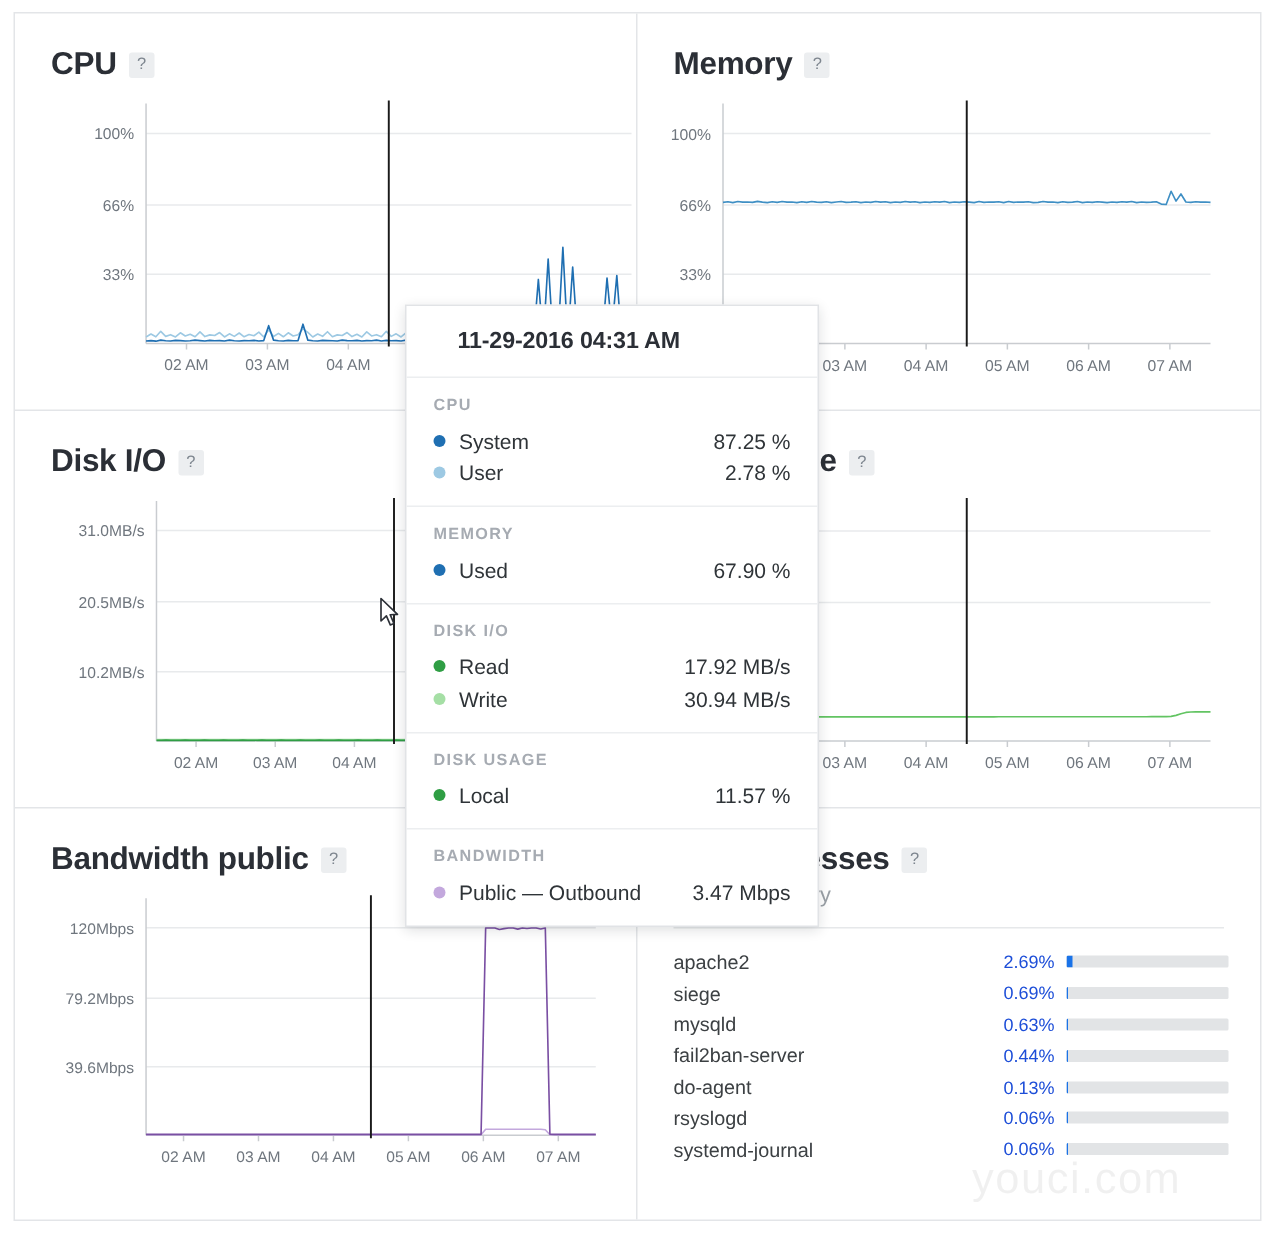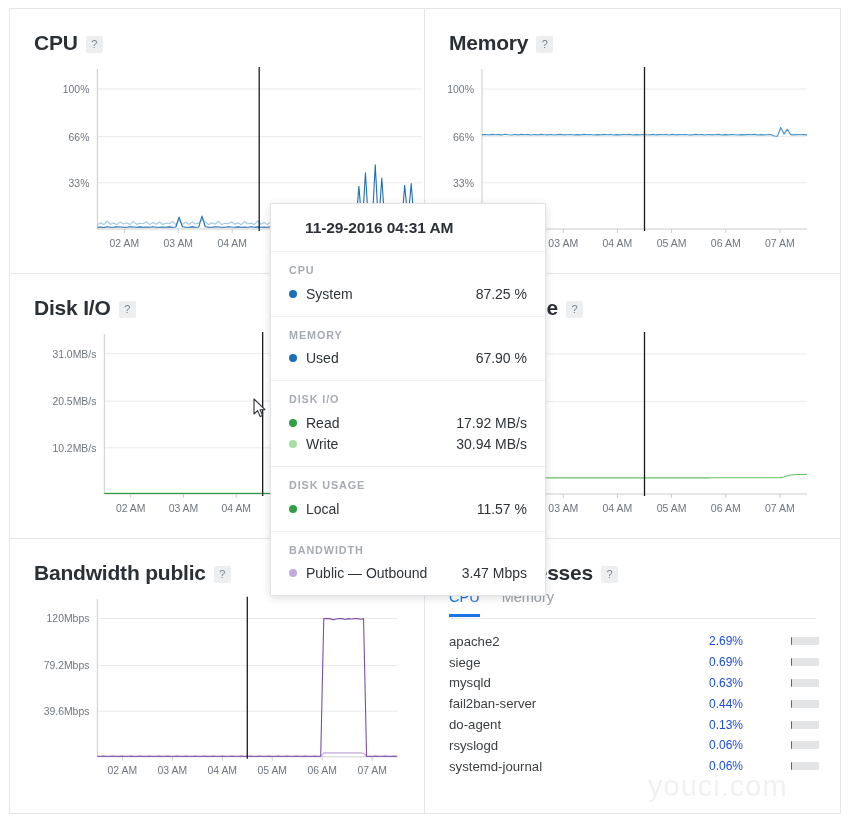--- a/index.html
+++ b/index.html
@@ -47,21 +47,21 @@
 
   
   .proc-tabs{position:absolute;left:24px;top:50px;display:flex;gap:22px;}
   .proc-tab{
     font-size:14.5px;color:#9aa0a6;padding-bottom:9px;cursor:pointer;
     border-bottom:3px solid transparent;
   }
   .proc-tab.active{color:#1a73e8;border-bottom-color:#1a73e8;}
   .proc-tabs-rule{position:absolute;left:24px;top:79px;width:367px;height:1px;background:#e6e8ea;}
   .proc-list{position:absolute;left:24px;top:92px;width:370px;}
-  .proc-row{display:flex;align-items:center;height:20.8px;gap:40px;}
+  .proc-row{display:flex;align-items:center;height:20.8px;}
   .proc-name{flex:0 0 206px;font-size:13.2px;color:#3c4043;white-space:nowrap;}
   .proc-pct{flex:0 0 48px;text-align:right;font-size:12px;color:#1d4ed8;}
   .proc-bar{flex:1;height:8px;margin-left:8px;background:#e2e4e6;border-radius:1px;position:relative;overflow:hidden;}
   .proc-bar-fill{position:absolute;left:0;top:0;height:100%;background:#1a73e8;}
 
   
   .tooltip{
     position:absolute;left:270px;top:203px;width:274px;
     background:#ffffff;border:1px solid #e1e3e6;
     box-shadow:0 2px 8px rgba(20,25,35,0.14);
@@ -313,20 +313,25 @@
 <div class="tooltip">
   <div class="tt-head">11-29-2016 04:31 AM</div>
   <div id="tt-sections">
       <div class="tt-sec">
         <div class="tt-sec-title">CPU</div>
         <div class="tt-row">
           <span class="tt-dot" style="background: rgb(31, 111, 178);"></span>
           <span class="tt-label">System</span>
           <span class="tt-val">87.25 %</span>
         </div>
+        <div class="tt-row">
+          <span class="tt-dot" style="background: rgb(157, 201, 227);"></span>
+          <span class="tt-label">User</span>
+          <span class="tt-val">2.78 %</span>
+        </div>
       </div>
       <div class="tt-sec">
         <div class="tt-sec-title">MEMORY</div>
         <div class="tt-row">
           <span class="tt-dot" style="background: rgb(31, 111, 178);"></span>
           <span class="tt-label">Used</span>
           <span class="tt-val">67.90 %</span>
         </div>
       </div>
       <div class="tt-sec">

